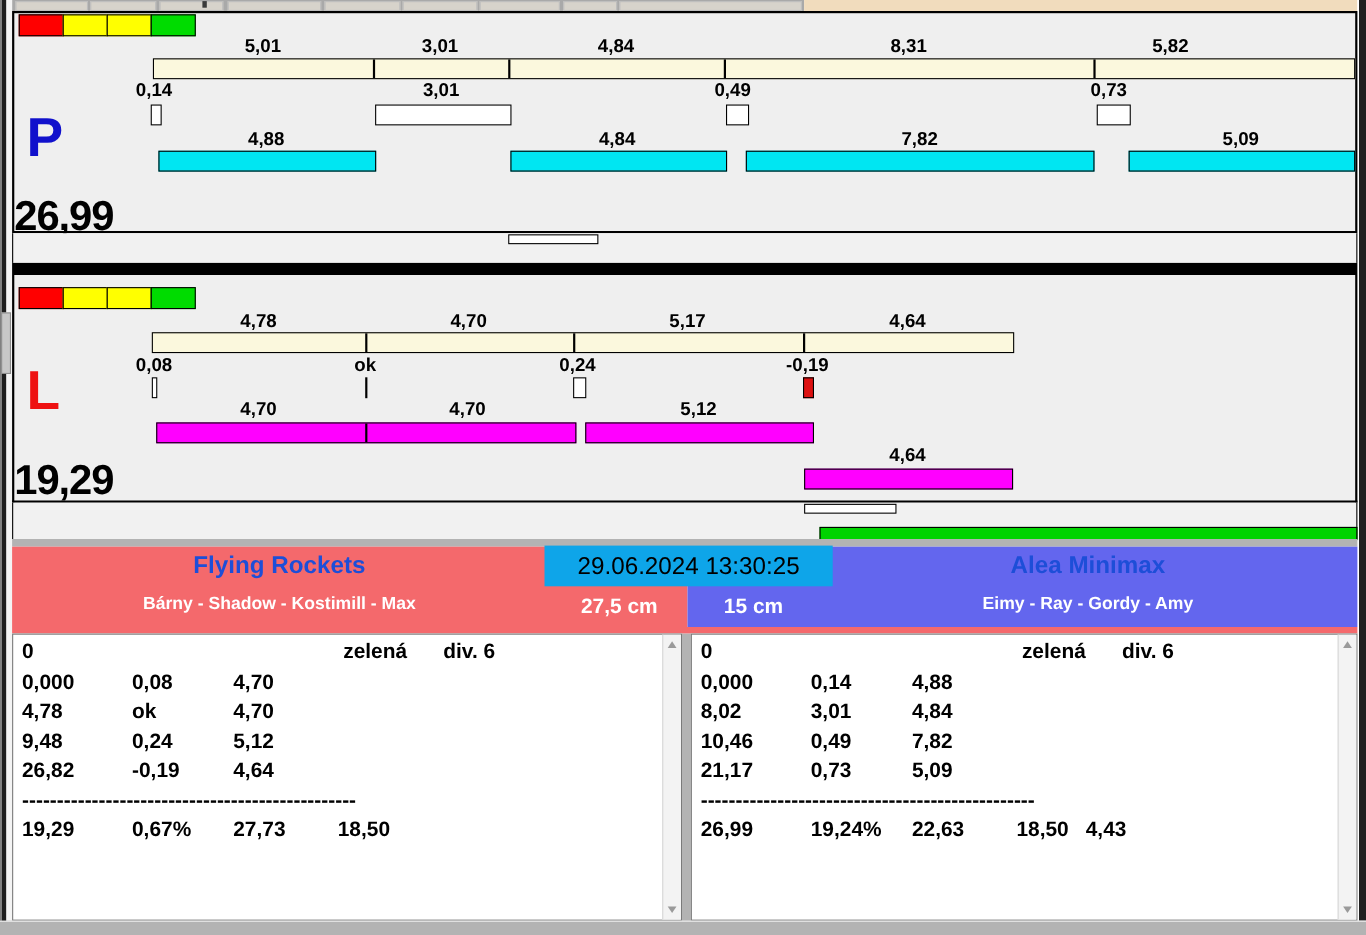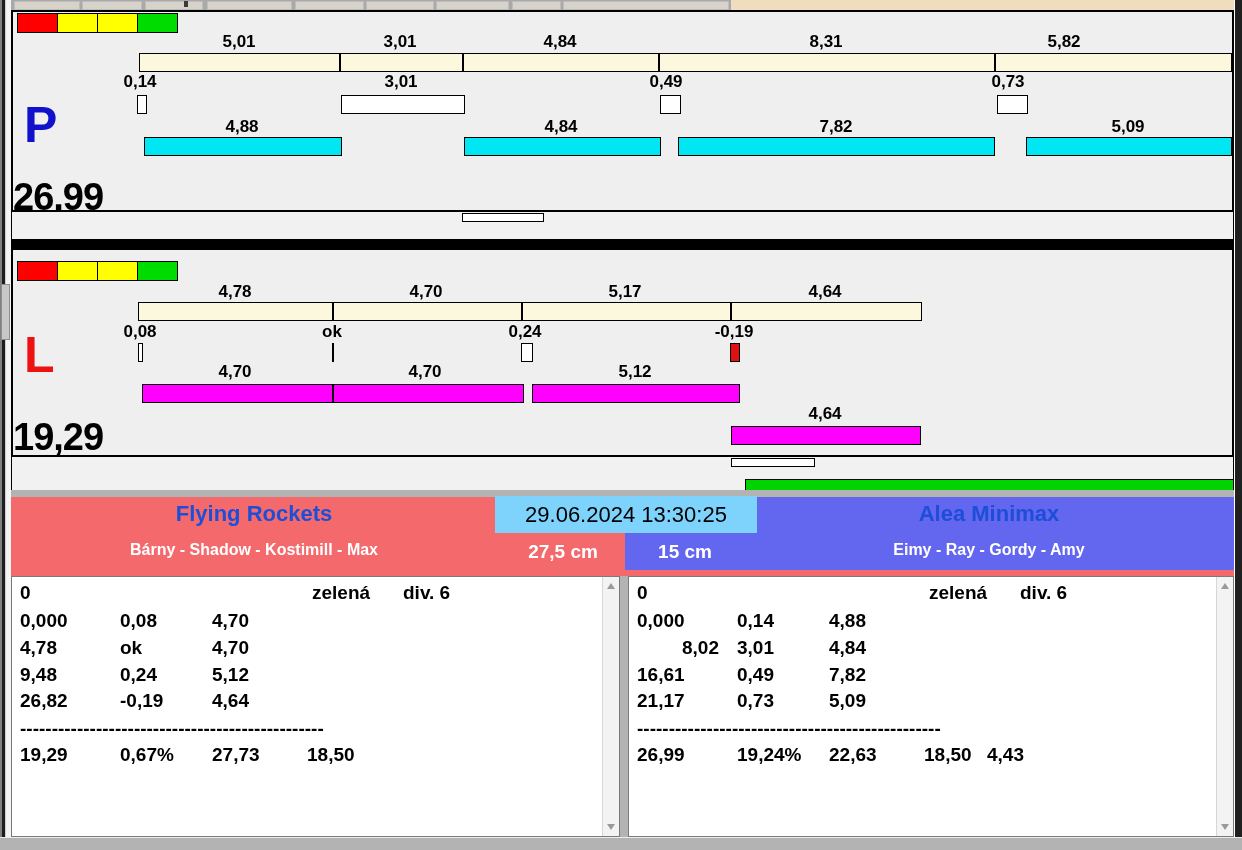--- a/index.html
+++ b/index.html
@@ -33,21 +33,21 @@
   .mini-box{position:absolute;height:9px;background:#fff;border:1px solid #000;box-sizing:border-box;}
   .green-bar{position:absolute;left:745px;top:479px;width:489px;height:12px;background:var(--green_bar);border:1px solid #000;box-sizing:border-box;}
   .gray-band{position:absolute;left:11px;top:490px;width:1223px;height:7px;background:var(--band_gray);}
   
   .hdr{position:absolute;top:497px;height:73px;}
   .hdr-left{left:11px;width:614px;background:var(--team_left_bg);}
   .hdr-right{left:625px;width:609px;background:var(--team_right_bg);}
   .team-name{position:absolute;font-weight:700;font-size:22px;color:#1d4ed8;text-align:center;line-height:1;}
   .team-members{position:absolute;font-weight:700;font-size:16px;color:#fff;text-align:center;line-height:1;}
   .cm{position:absolute;font-weight:700;font-size:19px;color:#fff;text-align:center;line-height:1;}
-  .datetime{position:absolute;left:495px;top:496px;width:262px;height:37px;background:#7dd3fc;color:#000;
+  .datetime{position:absolute;left:495px;top:496px;width:262px;height:37px;background:#0ea5e9;color:#000;
             font-size:22px;text-align:center;line-height:37px;white-space:nowrap;}
   .red-line{position:absolute;left:11px;top:570px;width:1223px;height:6px;background:var(--team_left_bg);}
   .tables-bg{position:absolute;left:11px;top:576px;width:1223px;height:261px;background:var(--band_gray);}
   .logpane{position:absolute;top:576px;height:261px;background:#fff;border:1px solid #7a7a7a;box-sizing:border-box;}
   .log-left{left:11px;width:609px;}
   .log-right{left:628px;width:606px;}
   .tc{position:absolute;font-weight:700;font-size:19px;color:#000;white-space:nowrap;line-height:1;}
   .sbar{position:absolute;right:0;top:0;bottom:0;width:16px;background:#F3F3F3;border-left:1px solid #D6D6D6;}
   .tri{width:0;height:0;position:absolute;left:4px;}
   .tri-up{top:6px;border-left:4px solid transparent;border-right:4px solid transparent;border-bottom:6px solid #9a9a9a;}
@@ -225,25 +225,25 @@
 
   <div class="logpane log-right">
     <span class="tc" style="left:8px;top:6px;">0</span>
     <span class="tc" style="left:300px;top:6px;">zelená</span>
     <span class="tc" style="left:391px;top:6px;">div. 6</span>
 
     <span class="tc" style="left:8px;top:34px;">0,000</span>
     <span class="tc" style="left:108px;top:34px;">0,14</span>
     <span class="tc" style="left:200px;top:34px;">4,88</span>
 
-    <span class="tc" style="left:8px;top:61px;margin-left:45px;">8,02</span>
+    <span class="tc" style="left:8px;top:61px;">8,02</span>
     <span class="tc" style="left:108px;top:61px;">3,01</span>
     <span class="tc" style="left:200px;top:61px;">4,84</span>
 
-    <span class="tc" style="left:8px;top:88px;">16,61</span>
+    <span class="tc" style="left:8px;top:88px;">10,46</span>
     <span class="tc" style="left:108px;top:88px;">0,49</span>
     <span class="tc" style="left:200px;top:88px;">7,82</span>
 
     <span class="tc" style="left:8px;top:114px;">21,17</span>
     <span class="tc" style="left:108px;top:114px;">0,73</span>
     <span class="tc" style="left:200px;top:114px;">5,09</span>
 
     <span class="tc" style="left:8px;top:142px;">------------------------------------------------</span>
 
     <span class="tc" style="left:8px;top:168px;">26,99</span>

